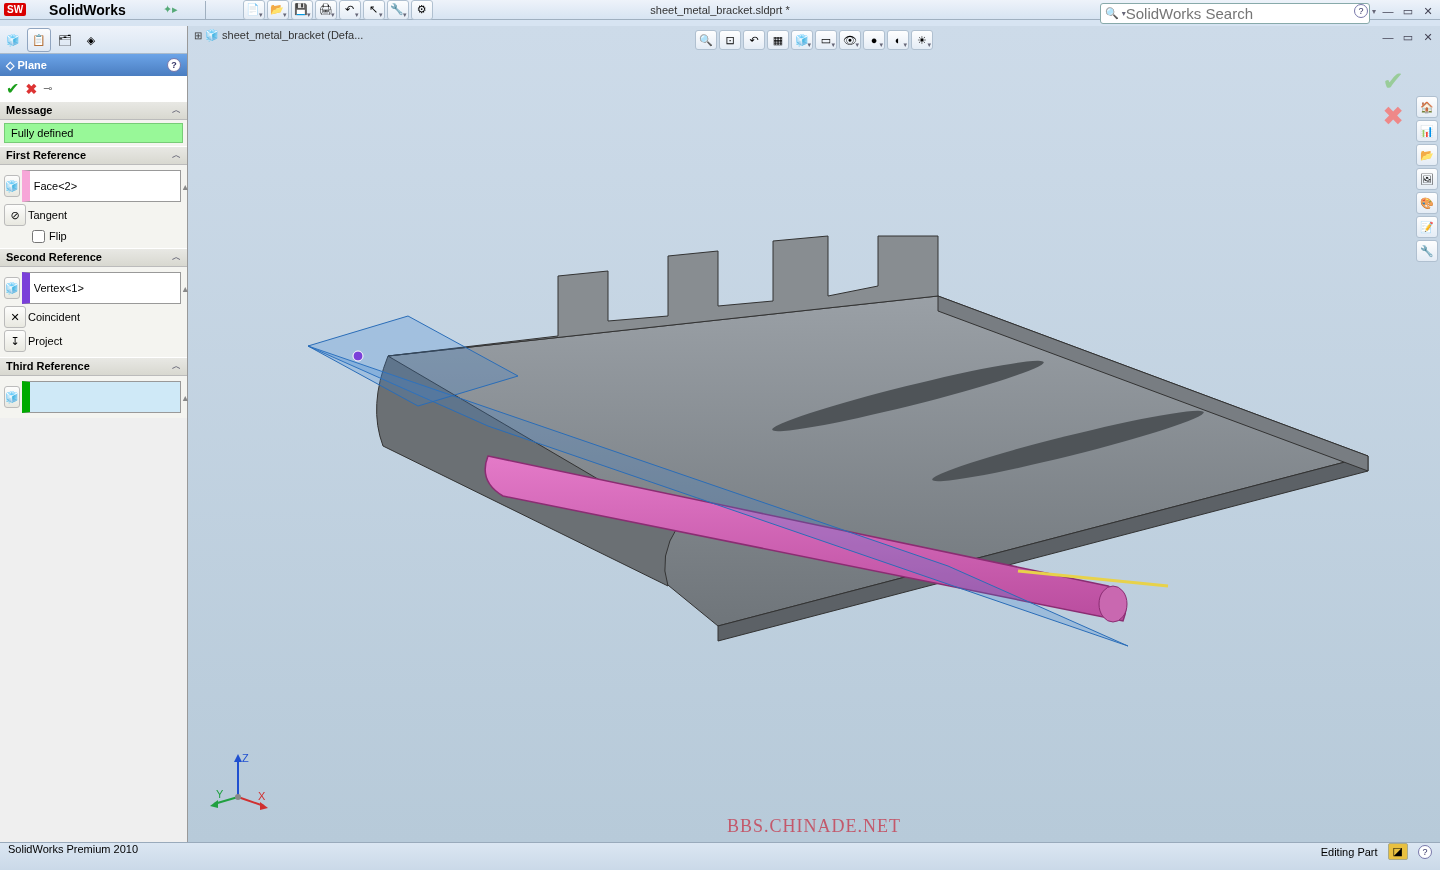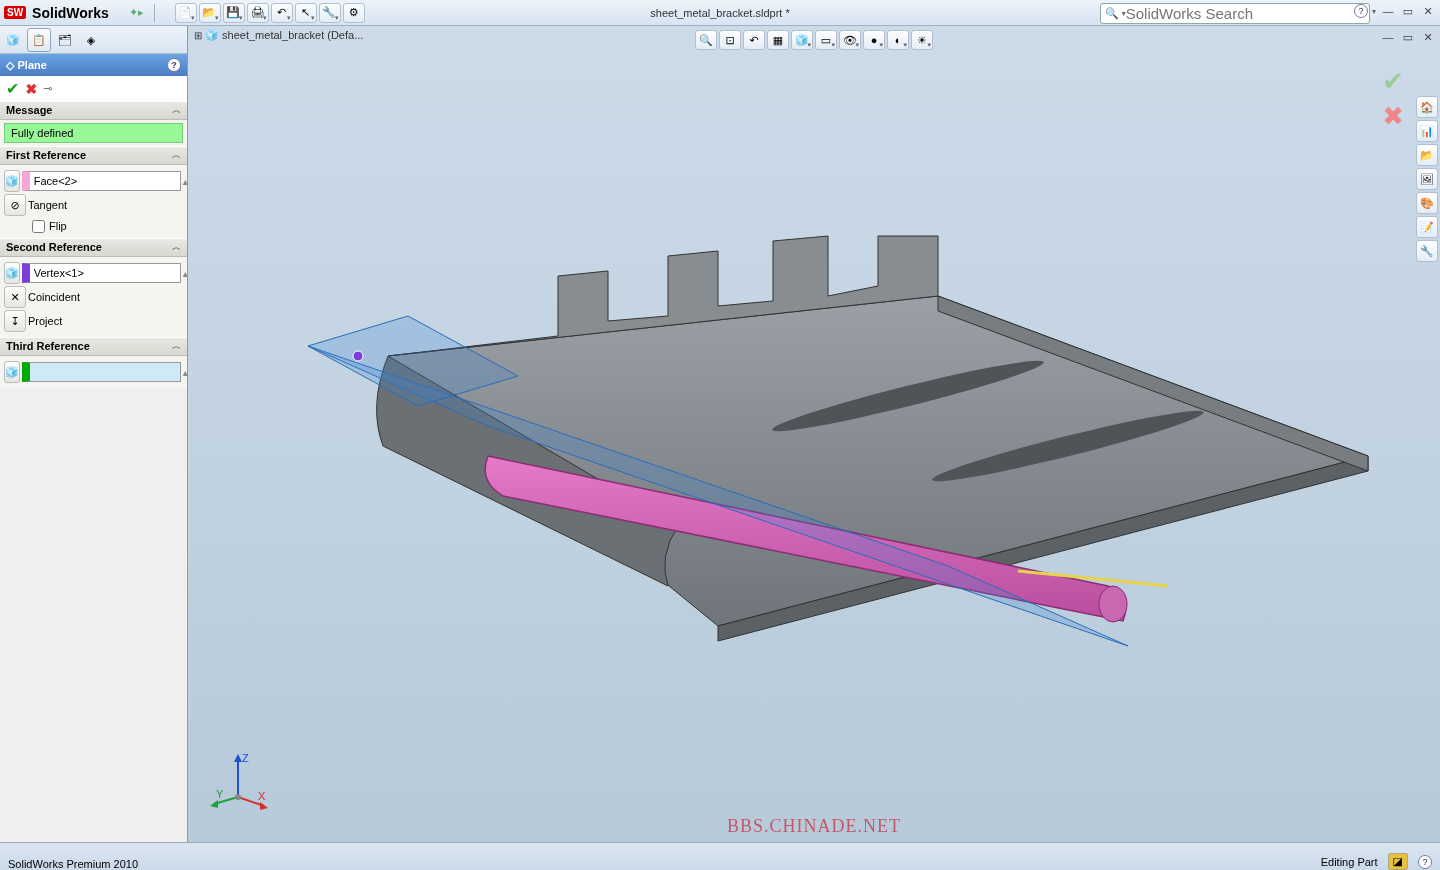--- a/index.html
+++ b/index.html
@@ -1,17 +1,17 @@
 <!DOCTYPE html>
 <html><head>
 <meta charset="utf-8">
 <style>
 * { margin:0; padding:0; box-sizing:border-box; font-family:"Segoe UI",Tahoma,sans-serif; font-size:11px; }
 body { background:#d7e4f2; overflow:hidden; width:1440px; height:870px; }
-.titlebar { height:26px; background:linear-gradient(#eef3fa,#d7e4f2); display:flex; align-items:center; padding:0 4px; gap:4px; border-bottom:1px solid #a0b0c0; }
+.titlebar { height:20px; background:linear-gradient(#eef3fa,#d7e4f2); display:flex; align-items:center; padding:0 4px; gap:21px; border-bottom:1px solid #a0b0c0; }
 .logo { background:#d90000; color:#fff; font-weight:bold; padding:1px 3px; border-radius:2px; font-size:10px; }
 .appname { font-weight:bold; font-size:14px; margin-right:12px; margin-left:2px; }
 .menu { display:flex; gap:2px; }
 .menu span { padding:3px 8px; color:#1a4ba0; cursor:pointer; border-radius:3px; }
 .docname { position:absolute; left:50%; transform:translateX(-50%); color:#333; }
 .toolbar-top { display:flex; gap:2px; margin-left:10px; }
 .tbtn { width:22px; height:20px; background:linear-gradient(#fdfefe,#e4ecf5); border:1px solid #b0c0d0; border-radius:3px; display:flex; align-items:center; justify-content:center; cursor:pointer; position:relative; }
 .tbtn.dd::after { content:"▾"; font-size:7px; position:absolute; right:1px; bottom:0; color:#667; }
 .search { position:absolute; right:70px; top:3px; display:flex; align-items:center; background:#fff; border:1px solid #8aa; border-radius:3px; padding:1px 4px; width:270px; }
 .search input { border:none; outline:none; flex:1; font-size:15px; color:#888; }
@@ -23,40 +23,40 @@
 .stab.active { background:linear-gradient(#fdfdfe,#e0e9f4); border-color:#90a5c0; }
 .pm-header { background:linear-gradient(#6ba4e8,#4a7dc0); color:#fff; font-weight:bold; padding:4px 6px; display:flex; align-items:center; justify-content:space-between; }
 .pm-icons { padding:3px 6px; display:flex; gap:6px; align-items:center; background:#fff; }
 .pm-ok { color:#1a9e1a; font-size:16px; cursor:pointer; }
 .pm-cancel { color:#d33; font-size:14px; cursor:pointer; font-weight:bold; }
 .section-hdr { background:linear-gradient(#e8e8e4,#d8d8d0); padding:2px 6px; font-weight:bold; border-top:1px solid #fff; border-bottom:1px solid #bbb; display:flex; justify-content:space-between; cursor:pointer; }
 .section-body { padding:3px 4px; background:#f4f4f0; }
 .status-box { background:#98f898; padding:3px 6px; border:1px solid #7c7; }
 .ref-row { display:flex; align-items:center; gap:2px; margin:2px 0; }
 .ref-ico { width:22px; height:22px; background:linear-gradient(#fdfdfc,#e8e8e0); border:1px solid #bbb; border-radius:3px; display:flex; align-items:center; justify-content:center; }
-.ref-input { flex:1; border:1px solid #999; background:#fff; padding:2px 4px; height:20px; }
+.ref-input { flex:1; border:1px solid #999; background:#fff; padding:2px 4px; height:32px; }
 .ref-input.pink { border-left:8px solid #f7a6d8; }
 .ref-input.purple { border-left:8px solid #7a3fd9; }
 .ref-input.blue { border-left:8px solid #0a0; background:#cfe9f7; }
 .pinbtn { width:14px; font-size:10px; color:#888; cursor:pointer; }
 .opt { padding:2px 0 2px 28px; display:flex; gap:4px; }
 .chev { font-size:9px; color:#667; cursor:pointer; }
 .viewport { position:absolute; left:188px; top:26px; right:0; bottom:28px; background:linear-gradient(#cddbe9,#b7cad9); }
 .vp-top { height:18px; display:flex; align-items:center; gap:3px; padding:0 6px; font-size:11px; color:#333; }
 .vp-expand { color:#333; cursor:pointer; font-size:10px; }
 .view-toolbar { position:absolute; top:4px; left:50%; transform:translateX(-50%); display:flex; gap:2px; }
 .vtb { width:22px; height:20px; background:linear-gradient(#fefefe,#e4ecf5); border:1px solid #b0c0d0; border-radius:3px; cursor:pointer; display:flex; align-items:center; justify-content:center; position:relative; }
 .vtb.dd::after { content:"▾"; font-size:7px; position:absolute; right:1px; bottom:0; color:#667; }
 .cad-svg { position:absolute; inset:0; width:100%; height:100%; }
 .right-strip { position:absolute; right:0; top:0; width:26px; display:flex; flex-direction:column; gap:2px; padding-top:70px; }
 .rbtn { width:22px; height:22px; background:linear-gradient(#fefefe,#e4ecf5); border:1px solid #b0c0d0; border-radius:3px; margin-left:2px; cursor:pointer; display:flex; align-items:center; justify-content:center; }
 .vp-controls { position:absolute; right:4px; top:4px; display:flex; gap:4px; }
 .confirm-icons { position:absolute; right:36px; top:40px; }
 .triad { position:absolute; left:20px; bottom:30px; }
-.statusbar { position:absolute; left:0; right:0; bottom:0; height:28px; background:linear-gradient(#dbe6f2,#cad9e8); border-top:1px solid #9ab; display:flex; align-items:flex-end; padding:0 8px; justify-content:space-between; }
+.statusbar { position:absolute; left:0; right:0; bottom:0; height:28px; background:linear-gradient(#dbe6f2,#cad9e8); border-top:1px solid #9ab; display:flex; align-items:flex-start; padding:0 8px; justify-content:space-between; }
 .watermark { position:absolute; left:50%; bottom:5px; transform:translateX(-50%); color:rgba(200,40,60,.7); font-family:Georgia,serif; font-size:18px; letter-spacing:1px; }
 .help { width:14px; height:14px; border-radius:50%; background:#fff; border:1px solid #77a; color:#336; display:inline-flex; align-items:center; justify-content:center; font-size:9px; cursor:pointer; }
 </style>
 </head>
 <body>
 
 <div class="titlebar">
   <span class="logo">SW</span>
   <span class="appname">SolidWorks</span>
   <span style="color:#5a7;margin-left:4px">✦▸</span>

